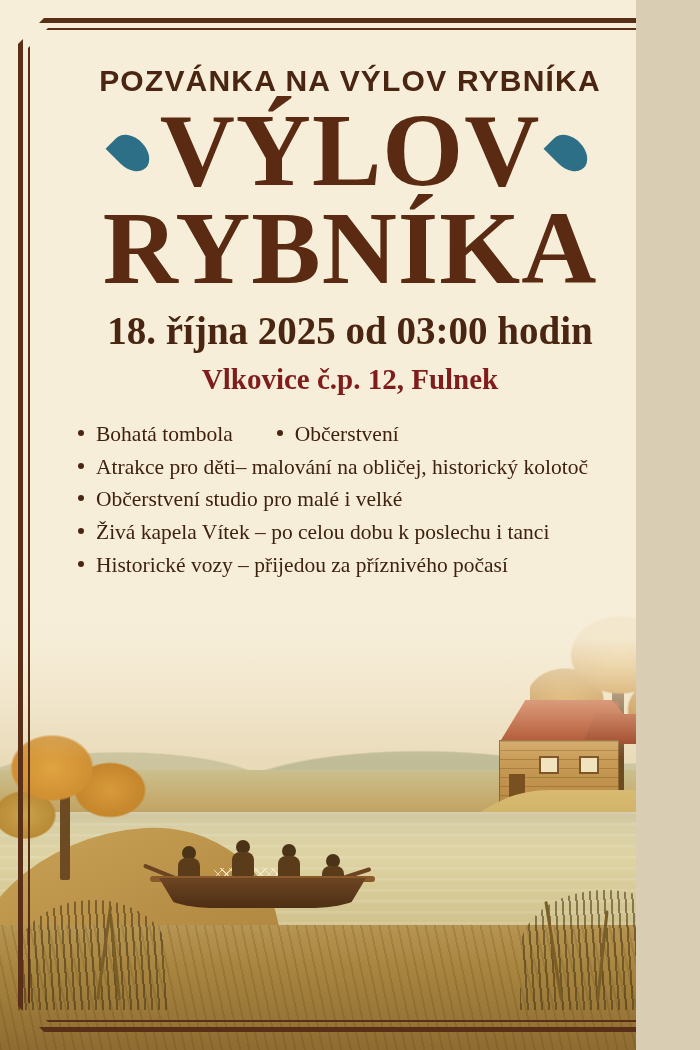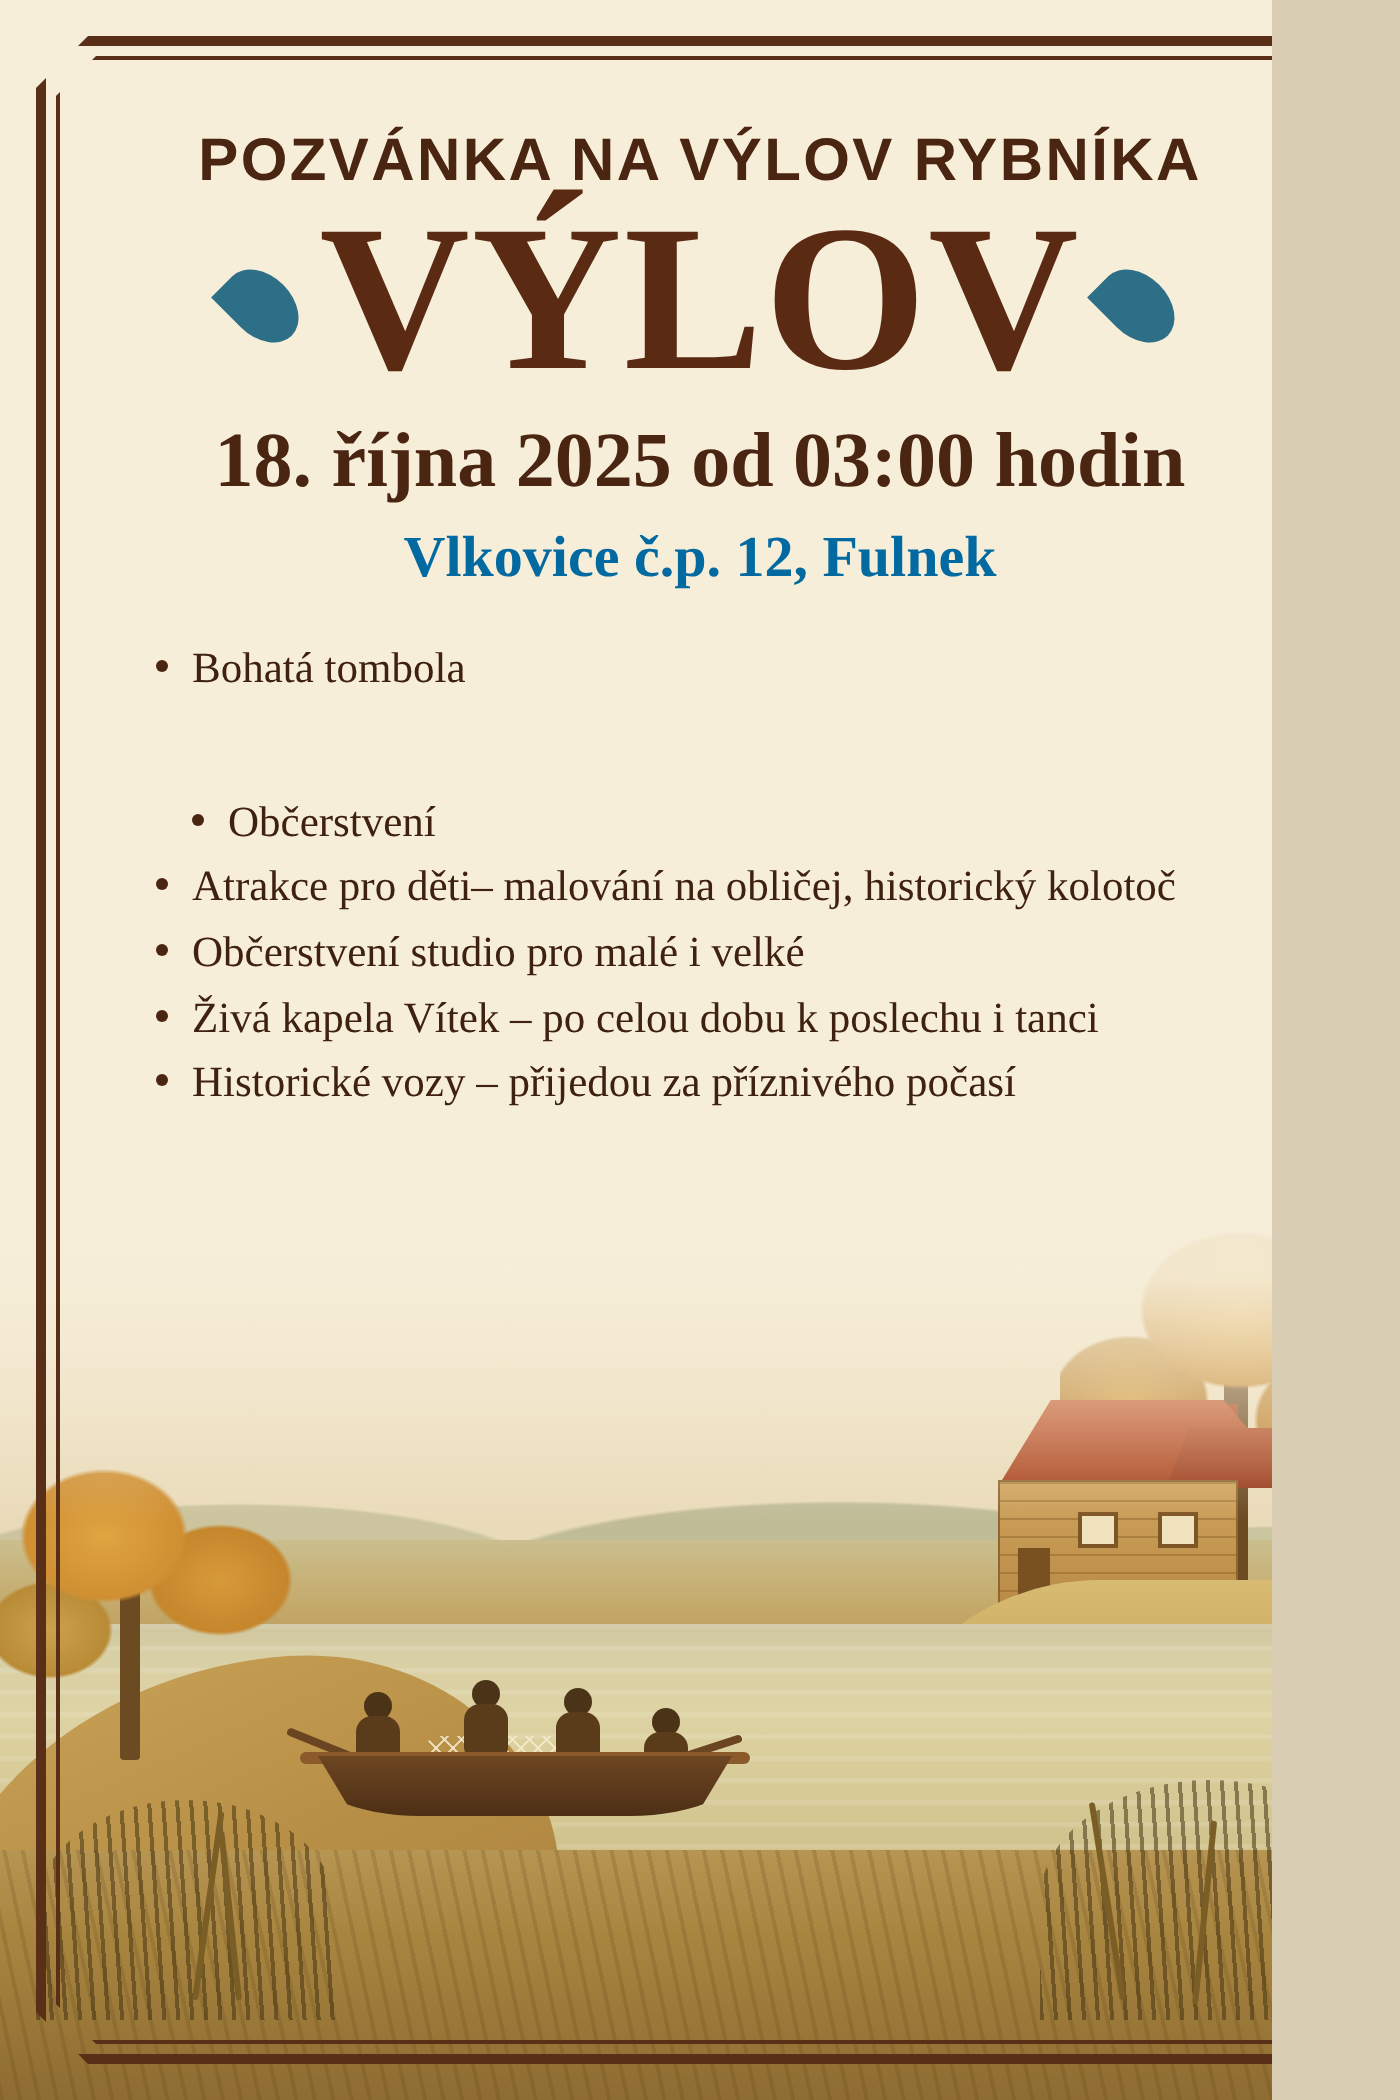--- a/index.html
+++ b/index.html
@@ -253,33 +253,33 @@
     font-weight: bold;
     font-size: 39px;
     margin-top: 8px;
     color: #4a2512;
   }
   .place {
     font-family: "Liberation Serif", serif;
     font-weight: bold;
     font-size: 29px;
     margin-top: 10px;
-    color: #0369a1;
+    color: #7f1d1d;
   }
   .bullets {
     margin: 22px 0 0 38px;
     padding: 0;
     text-align: left;
     list-style: none;
     font-family: "Liberation Serif", serif;
     font-size: 21.5px;
     line-height: 1.52;
     color: #3f2110;
   }
-  .bullets li { position: relative; padding-left: 18px; flex-direction: column; }
+  .bullets li { position: relative; padding-left: 18px; }
   .bullets li::before {
     content: "";
     position: absolute; left: 0; top: 12px;
     width: 6px; height: 6px; border-radius: 50%;
     background: #4a2512;
   }
   .bullets li.two-col { display: flex; gap: 44px; }
   .bullets li.two-col .second { position: relative; padding-left: 18px; }
   .bullets li.two-col .second::before {
     content: "";
@@ -367,20 +367,21 @@
 
   <div class="content">
 
     <div class="kicker">POZVÁNKA NA VÝLOV RYBNÍKA</div>
 
     <div class="title-row">
       <span class="drop"></span>
       <h1 class="title">VÝLOV</h1>
       <span class="drop"></span>
     </div>
+    <h1 class="title2">RYBNÍKA</h1>
 
     <div class="date">18. října 2025 od 03:00 hodin</div>
     <div class="place">Vlkovice č.p. 12, Fulnek</div>
 
     <ul class="bullets">
       <li class="two-col">
         <span>Bohatá tombola</span>
         <span class="second">Občerstvení</span>
       </li>
       <li><span>Atrakce pro děti– malování na obličej, historický kolotoč</span></li>

